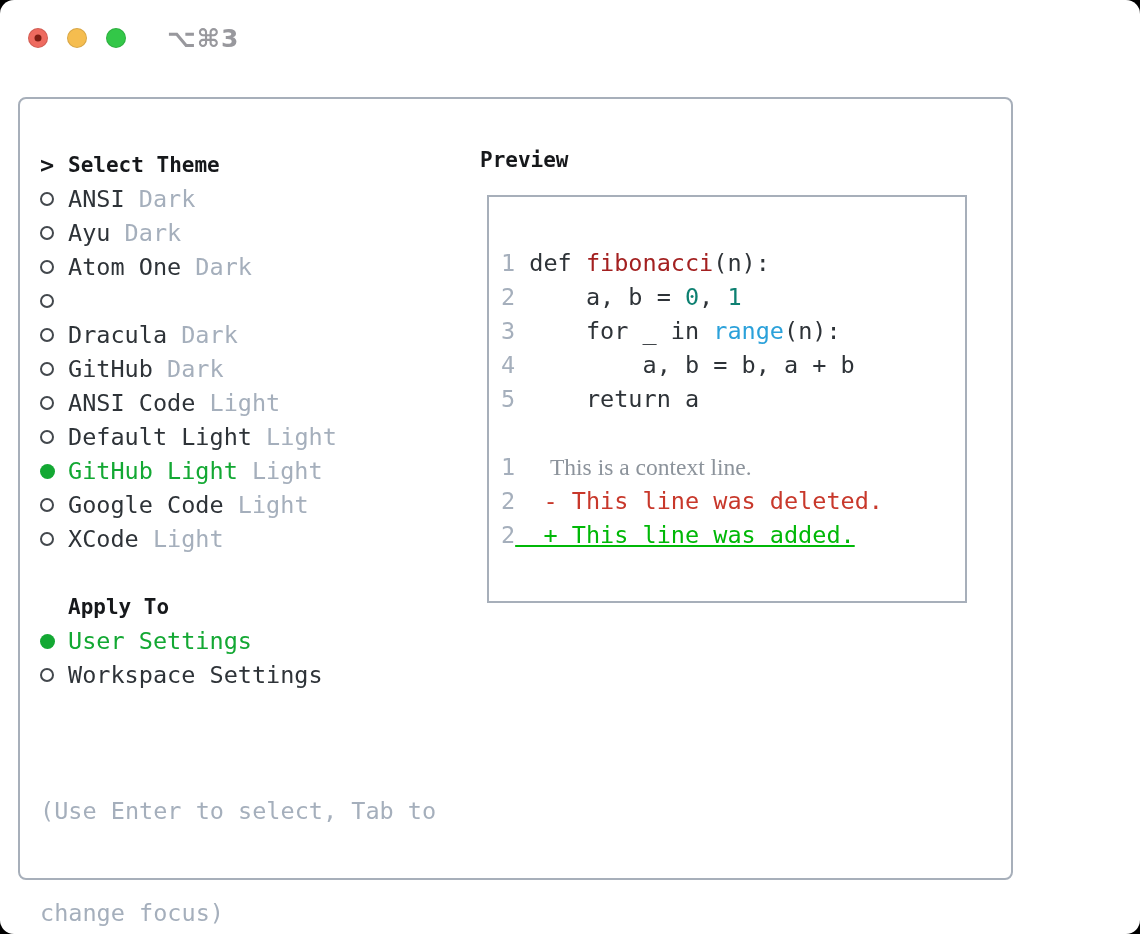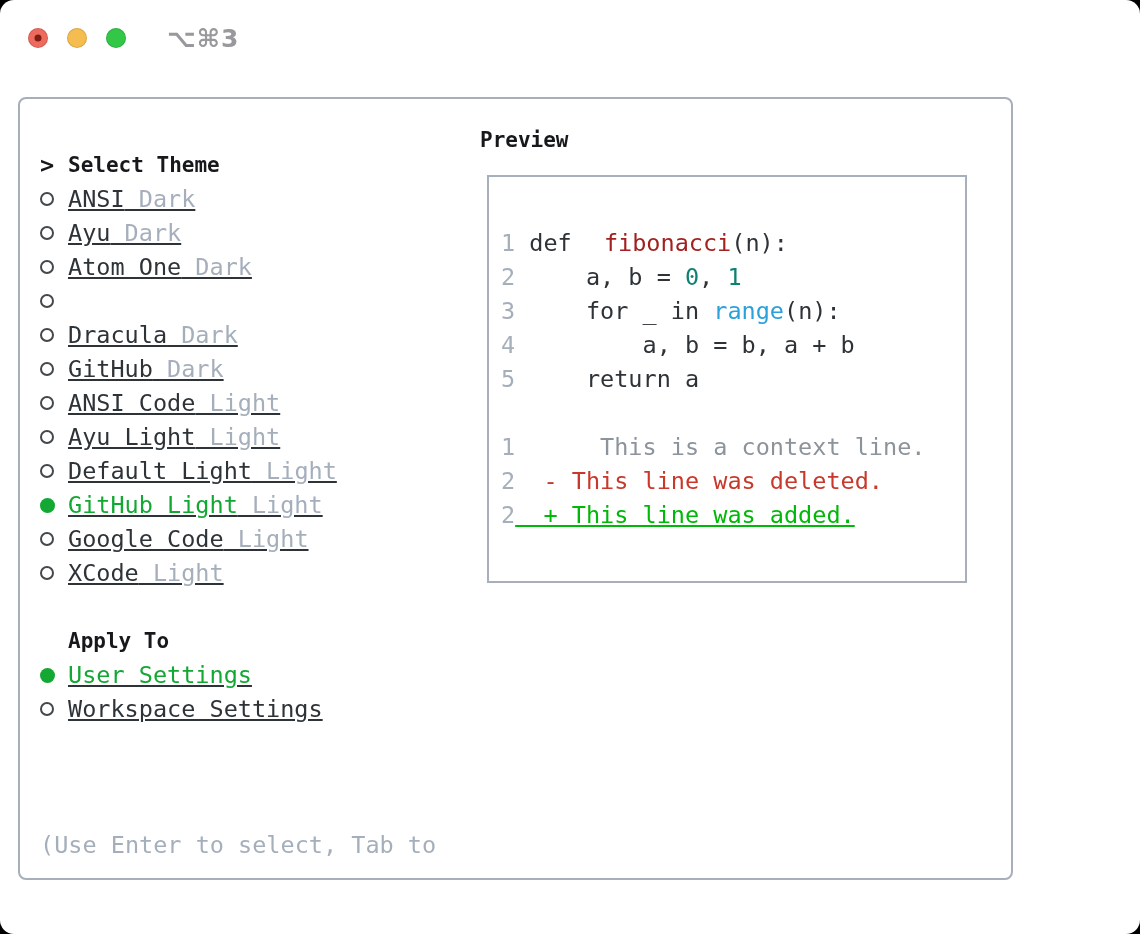--- a/index.html
+++ b/index.html
@@ -21,47 +21,47 @@
     position:absolute;left:139px;top:-3px;white-space:nowrap;
     font-family:"DejaVu Sans","Liberation Sans",sans-serif;
     font-weight:bold;font-size:25px;color:var(--title-gray);letter-spacing:1px;
   }
   
   .panel{
     position:absolute;left:18px;top:97px;width:995px;height:783px;box-sizing:border-box;
     border:2px solid var(--panel-border);border-radius:8px;display:flex;background:#fff;
   }
   .left-col{width:460px;flex:none;box-sizing:border-box;padding:49px 0 0 20px;}
-  .right-col{flex:1;padding-top:24px;}
+  .right-col{flex:1;padding-top:44px;}
   .row{height:34px;line-height:34px;display:flex;align-items:center;white-space:pre;
        font-size:23.5px;color:var(--code-text);}
   .spacer{height:34px;}
   .marker{width:28px;flex:none;display:flex;align-items:center;}
   .prompt{font-weight:bold;color:var(--header-text);font-size:23.5px;}
   .header-label{font-weight:bold;color:var(--header-text);font-size:21px;}
   .radio{width:14px;height:14px;border-radius:50%;box-sizing:border-box;
          border:2px solid #43484d;background:transparent;}
   .radio.on{width:15px;height:15px;border:none;background:var(--selection-green);}
-  .label{white-space:pre;text-decoration:underline;}
+  .label{white-space:pre;}
   .label .name{color:var(--code-text);}
   .row.selected .name{color:var(--selection-green);}
   .label .variant{color:var(--muted-gray);}
   .help{margin-top:0;font-size:23.5px;line-height:34px;color:var(--muted-gray);white-space:pre;}
   
   .preview-box{
     margin:18px 0 0 7px;width:480px;height:408px;box-sizing:border-box;
     border:2px solid var(--panel-border);padding:49px 0 0 12px;background:#fff;
   }
   .pline{height:34px;line-height:34px;white-space:pre;font-size:23.5px;}
   .ln{color:var(--muted-gray);}
   .seg-code{color:var(--code-text);}
-  .seg-function{color:var(--syntax-function);margin-left:18px;}
+  .seg-function{color:var(--syntax-function);}
   .seg-number{color:var(--syntax-number);}
   .seg-builtin{color:var(--syntax-builtin);}
-  .seg-context{color:var(--context-gray);}
+  .seg-context{color:var(--context-gray);font-family:Liberation Serif, serif;}
   .seg-deleted{color:var(--diff-deleted);}
   .seg-added{color:var(--diff-added);text-decoration:underline;}
 </style>
 </head>
 <body>
 
 <div class="window">
 
   <div class="titlebar">
     <div class="light close"></div>
@@ -79,21 +79,20 @@
       </div>
 
       <div id="theme-list">
           <div class="row theme-row"><span class="marker"><span class="radio"></span></span><span class="label"><span class="name">ANSI</span><span class="variant"> Dark</span></span></div>
           <div class="row theme-row"><span class="marker"><span class="radio"></span></span><span class="label"><span class="name">Ayu</span><span class="variant"> Dark</span></span></div>
           <div class="row theme-row"><span class="marker"><span class="radio"></span></span><span class="label"><span class="name">Atom One</span><span class="variant"> Dark</span></span></div>
           <div class="row theme-row"><span class="marker"><span class="radio"></span></span></div>
           <div class="row theme-row"><span class="marker"><span class="radio"></span></span><span class="label"><span class="name">Dracula</span><span class="variant"> Dark</span></span></div>
           <div class="row theme-row"><span class="marker"><span class="radio"></span></span><span class="label"><span class="name">GitHub</span><span class="variant"> Dark</span></span></div>
           <div class="row theme-row"><span class="marker"><span class="radio"></span></span><span class="label"><span class="name">ANSI Code</span><span class="variant"> Light</span></span></div>
-          <div class="row theme-row"><span class="marker"><span class="radio"></span></span><span class="label"><span class="name">Ayu Light</span><span class="variant"> Light</span></span></div>
           <div class="row theme-row"><span class="marker"><span class="radio"></span></span><span class="label"><span class="name">Default Light</span><span class="variant"> Light</span></span></div>
           <div class="row theme-row selected"><span class="marker"><span class="radio on"></span></span><span class="label"><span class="name">GitHub Light</span><span class="variant"> Light</span></span></div>
           <div class="row theme-row"><span class="marker"><span class="radio"></span></span><span class="label"><span class="name">Google Code</span><span class="variant"> Light</span></span></div>
           <div class="row theme-row"><span class="marker"><span class="radio"></span></span><span class="label"><span class="name">XCode</span><span class="variant"> Light</span></span></div>
         </div>
 
       <div class="spacer"></div>
 
       <div class="row">
         <span class="marker"></span>

